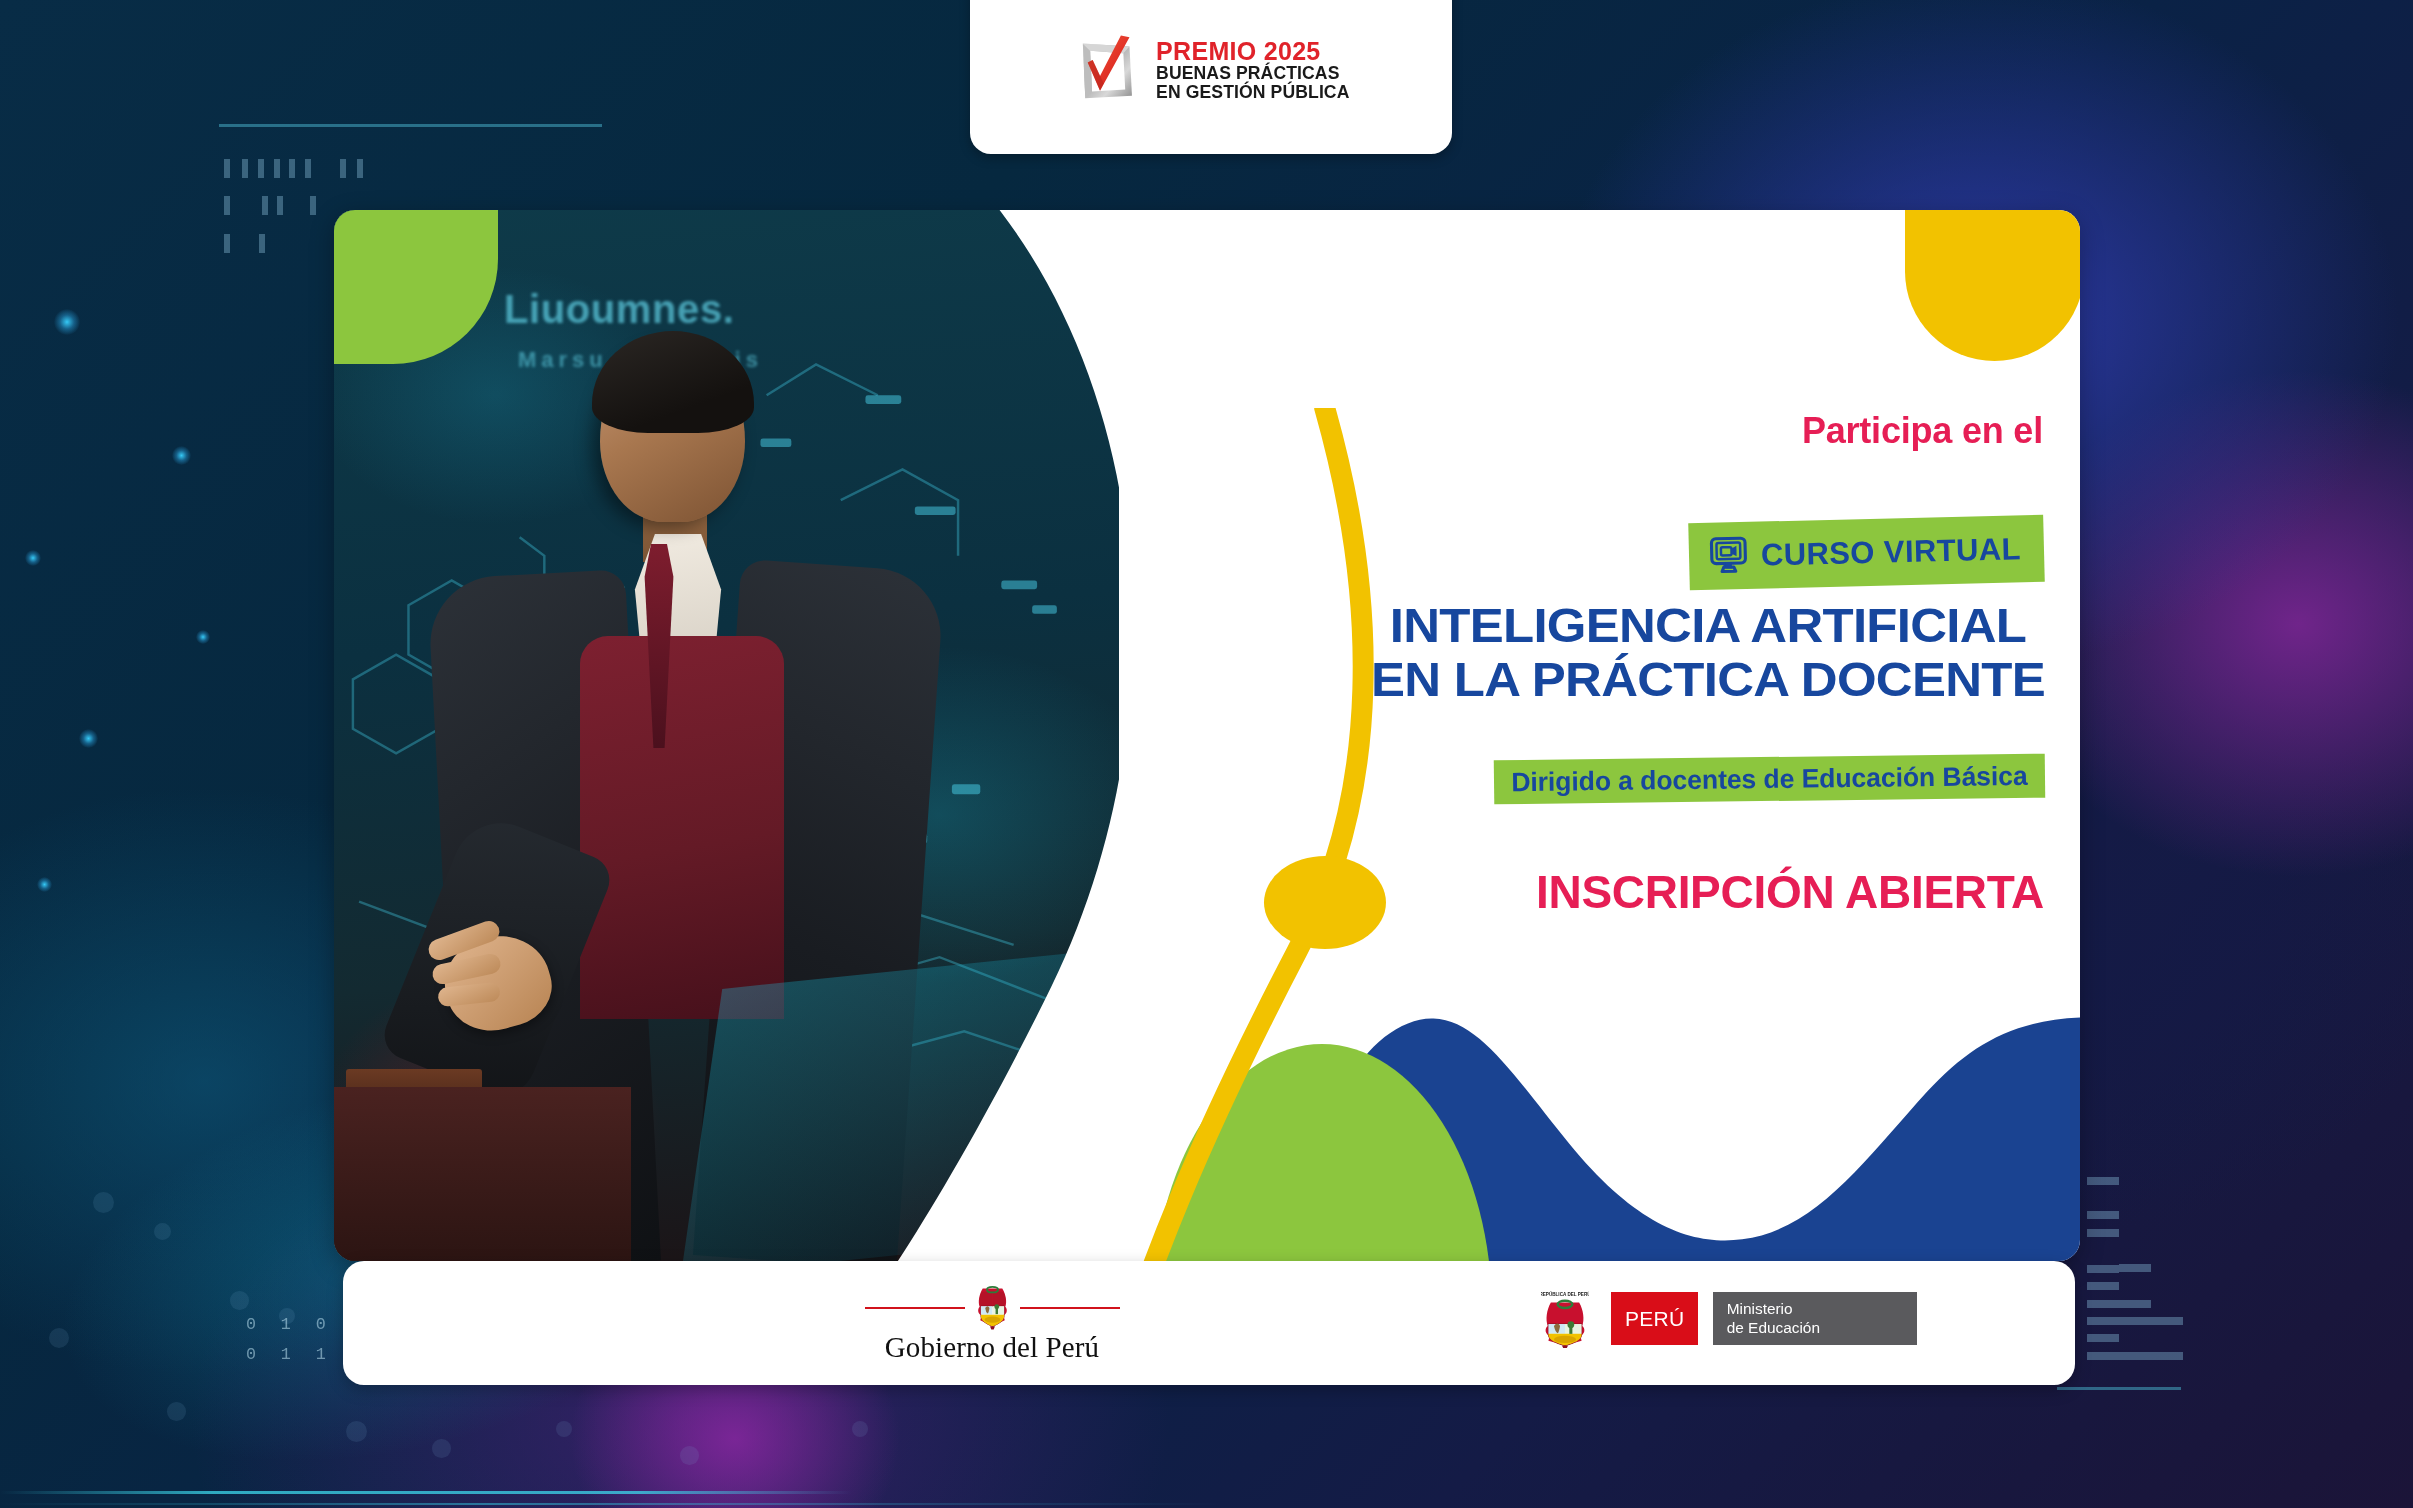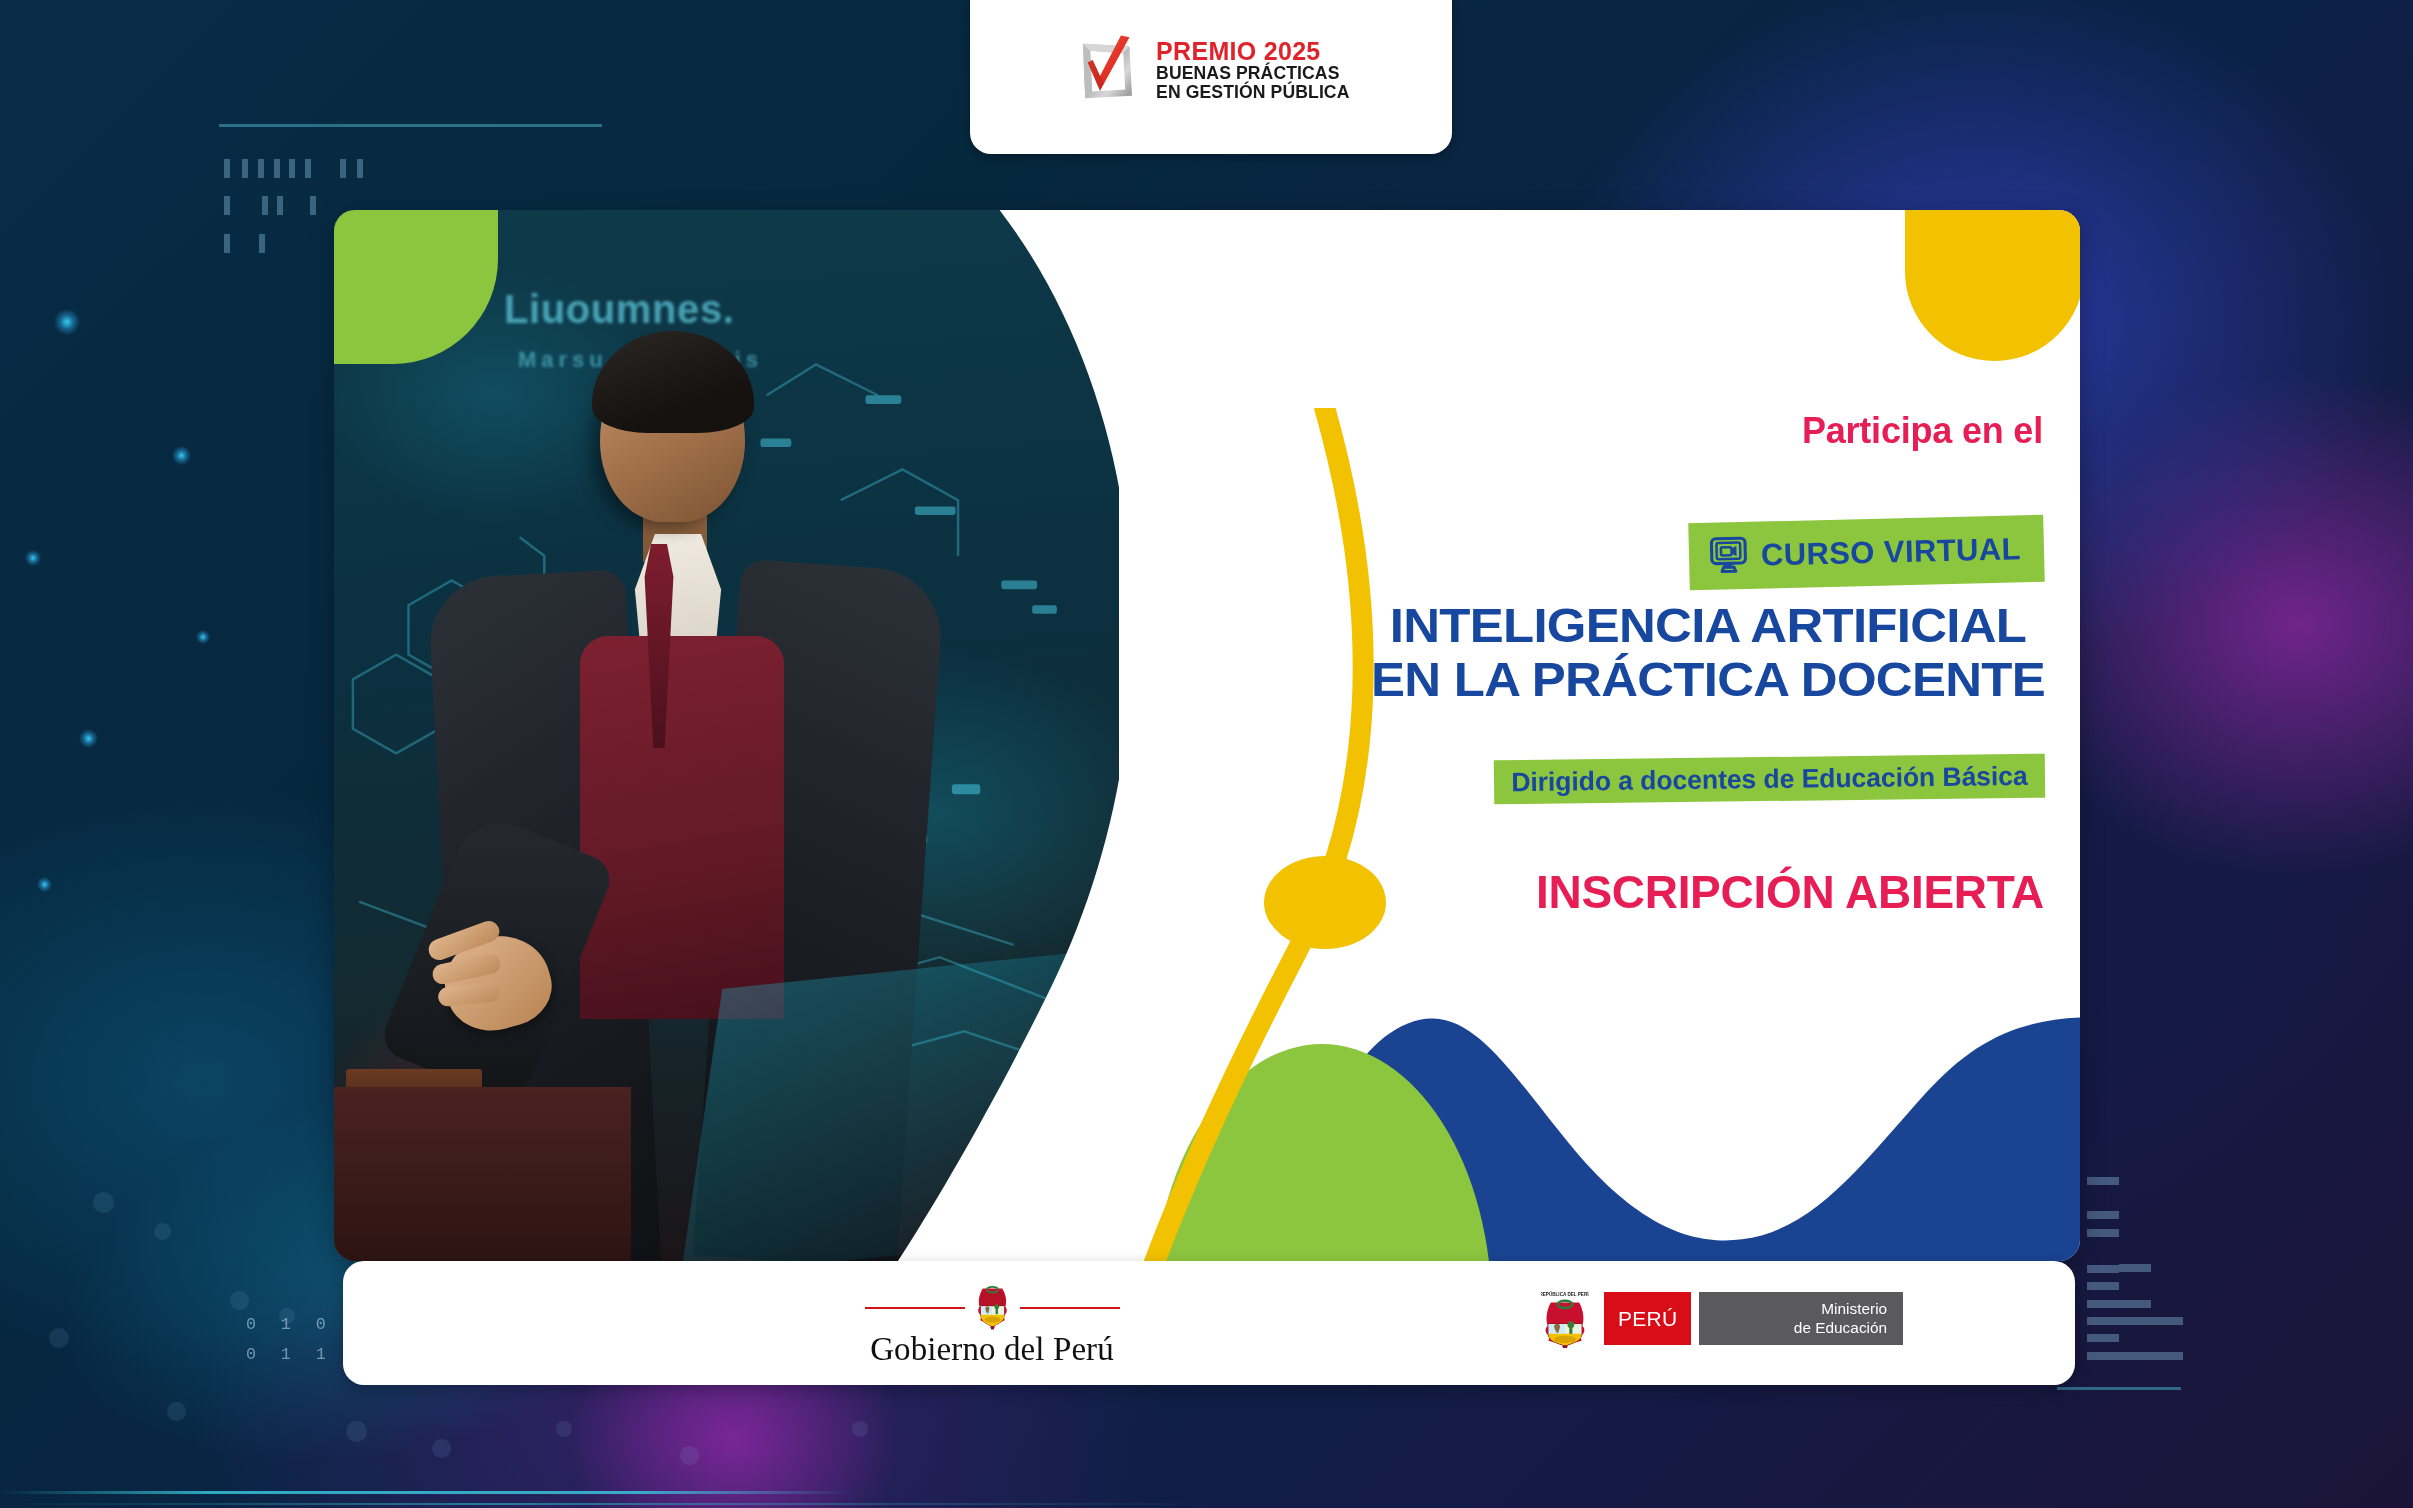--- a/index.html
+++ b/index.html
@@ -159,23 +159,23 @@
       font-weight:bold; letter-spacing:-0.3px; white-space:nowrap; }
 
   
   .footer{ position:absolute; left:343px; top:1261px; width:1732px; height:124px;
       background:#fff; border-radius:21px; z-index:50;
       box-shadow:0 5px 16px rgba(0,0,0,.25); }
   .gob{ position:absolute; left:476px; top:25px; width:346px; height:77px;
         display:flex; flex-direction:column; align-items:center; }
   .gob-row{ display:flex; align-items:center; gap:10px; }
   .gob-rule{ width:100px; height:2.5px; background:#d1131c; }
-  .gob-text{ color:#111; font-size:33px; font-family:"Liberation Serif", serif;
+  .gob-text{ color:#111; font-size:29px; font-family:"Liberation Serif", serif;
              margin-top:1.2px; letter-spacing:0.1px; }
-  .minedu{ position:absolute; left:1198px; top:28px; display:flex; align-items:center; gap:8px;text-align:right; }
+  .minedu{ position:absolute; left:1198px; top:28px; display:flex; align-items:center; gap:15px; }
   .minedu-shield{ width:48px; height:59px; margin-right:7.4px; }
   .minedu-red{ background:#d90d18; color:#fff; font-size:21px; font-weight:normal;
                padding:0 13.6px; height:53px; display:flex; align-items:center; letter-spacing:0.3px; }
   .minedu-gray{ background:#5a5a5d; color:#fff; font-size:15.4px; height:53px;
                 display:flex; flex-direction:column; justify-content:center;
                 padding:0 16px 0 13.6px; line-height:1.22; min-width:204px; }
 
   
   .coa{ display:block; }
 </style>

